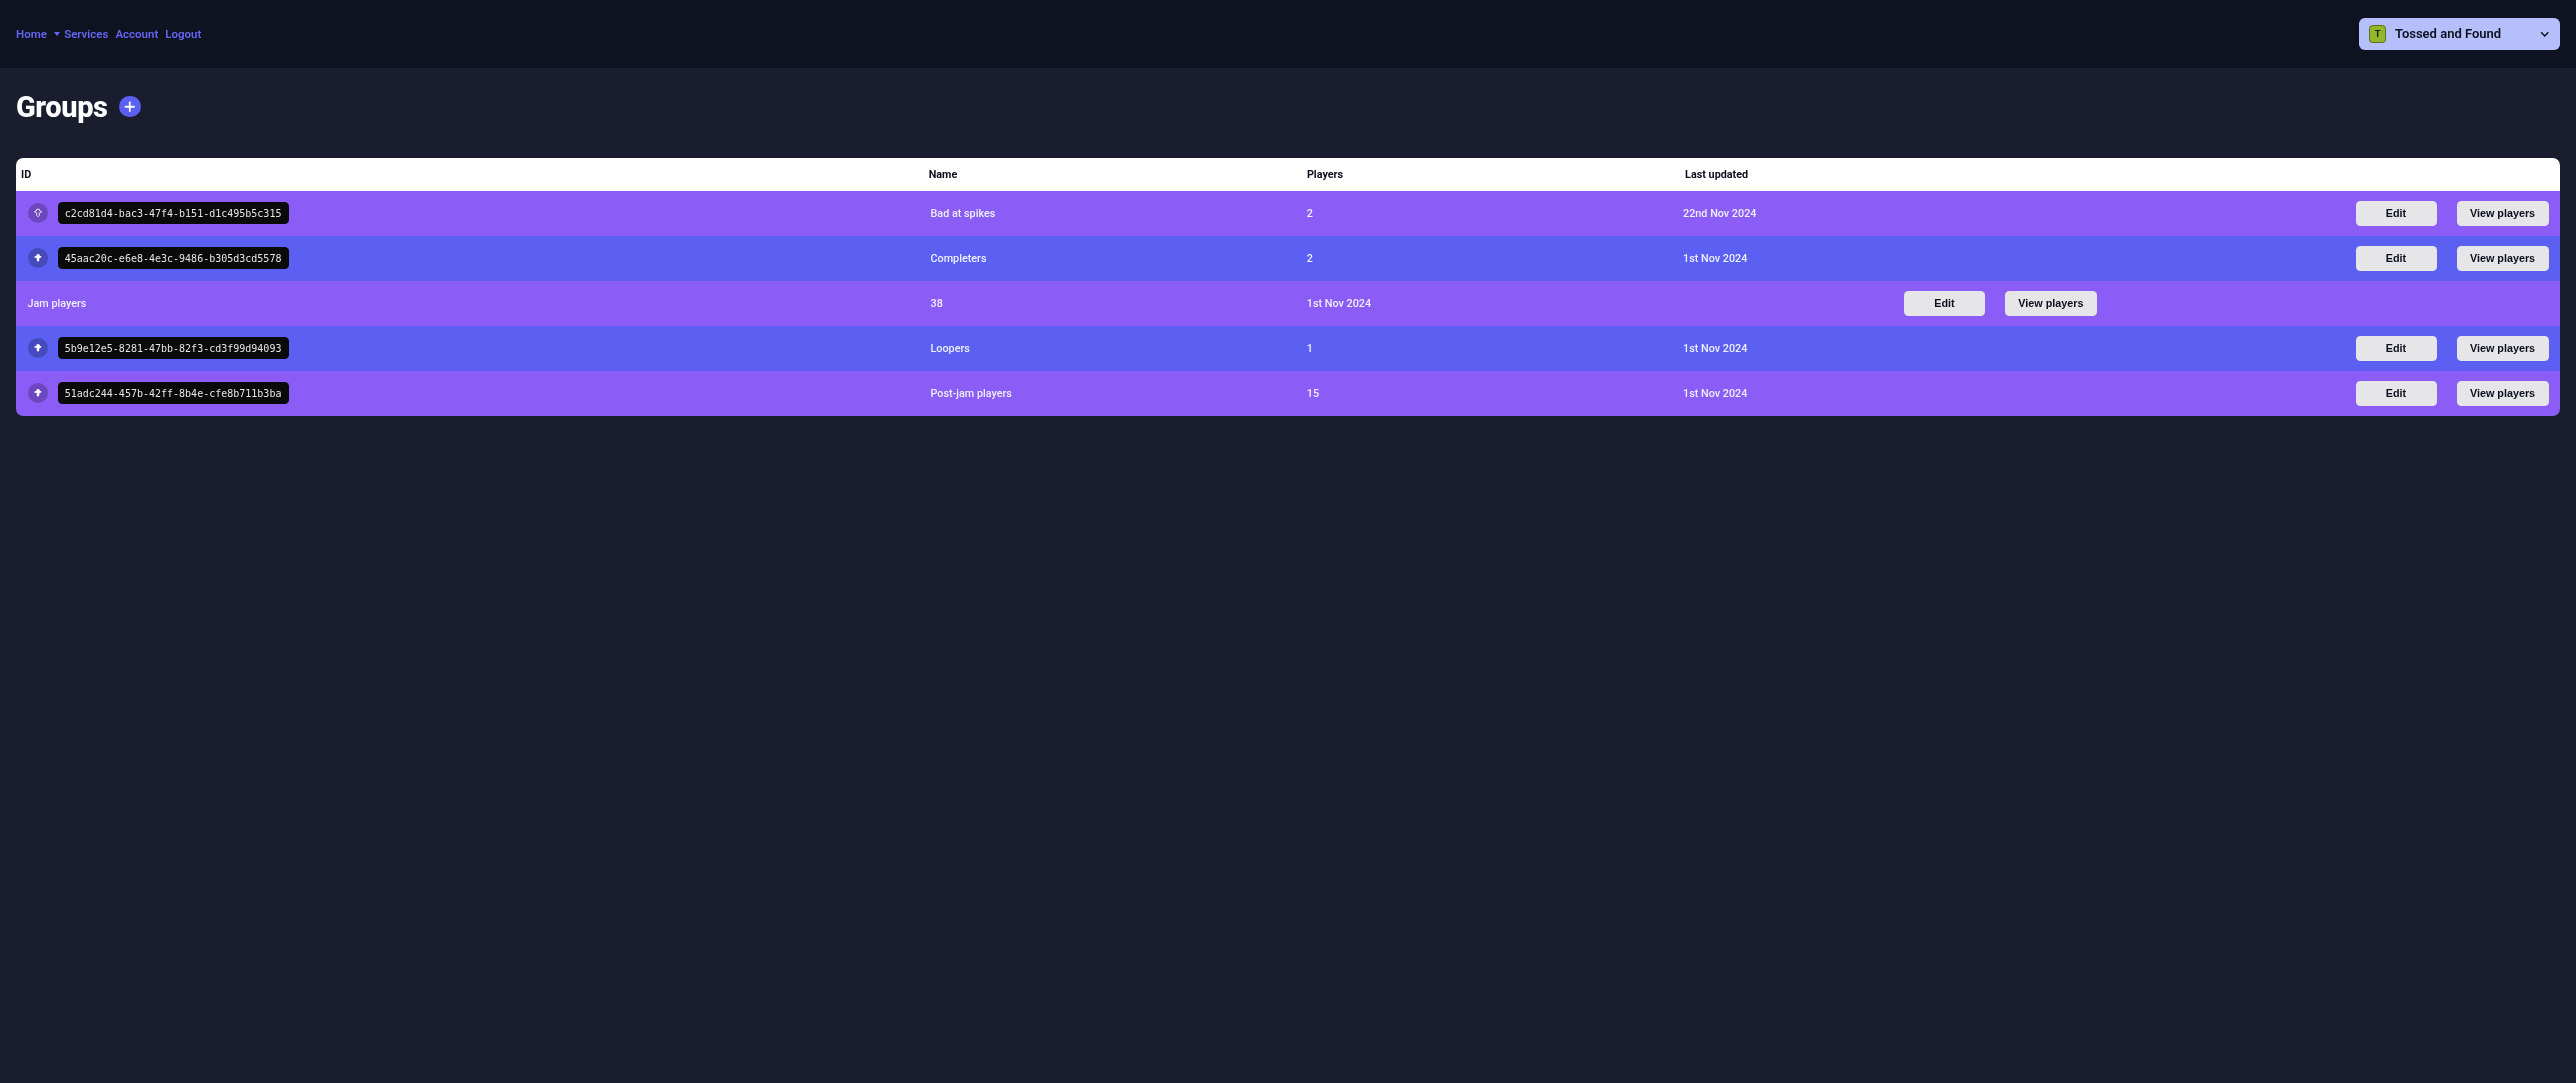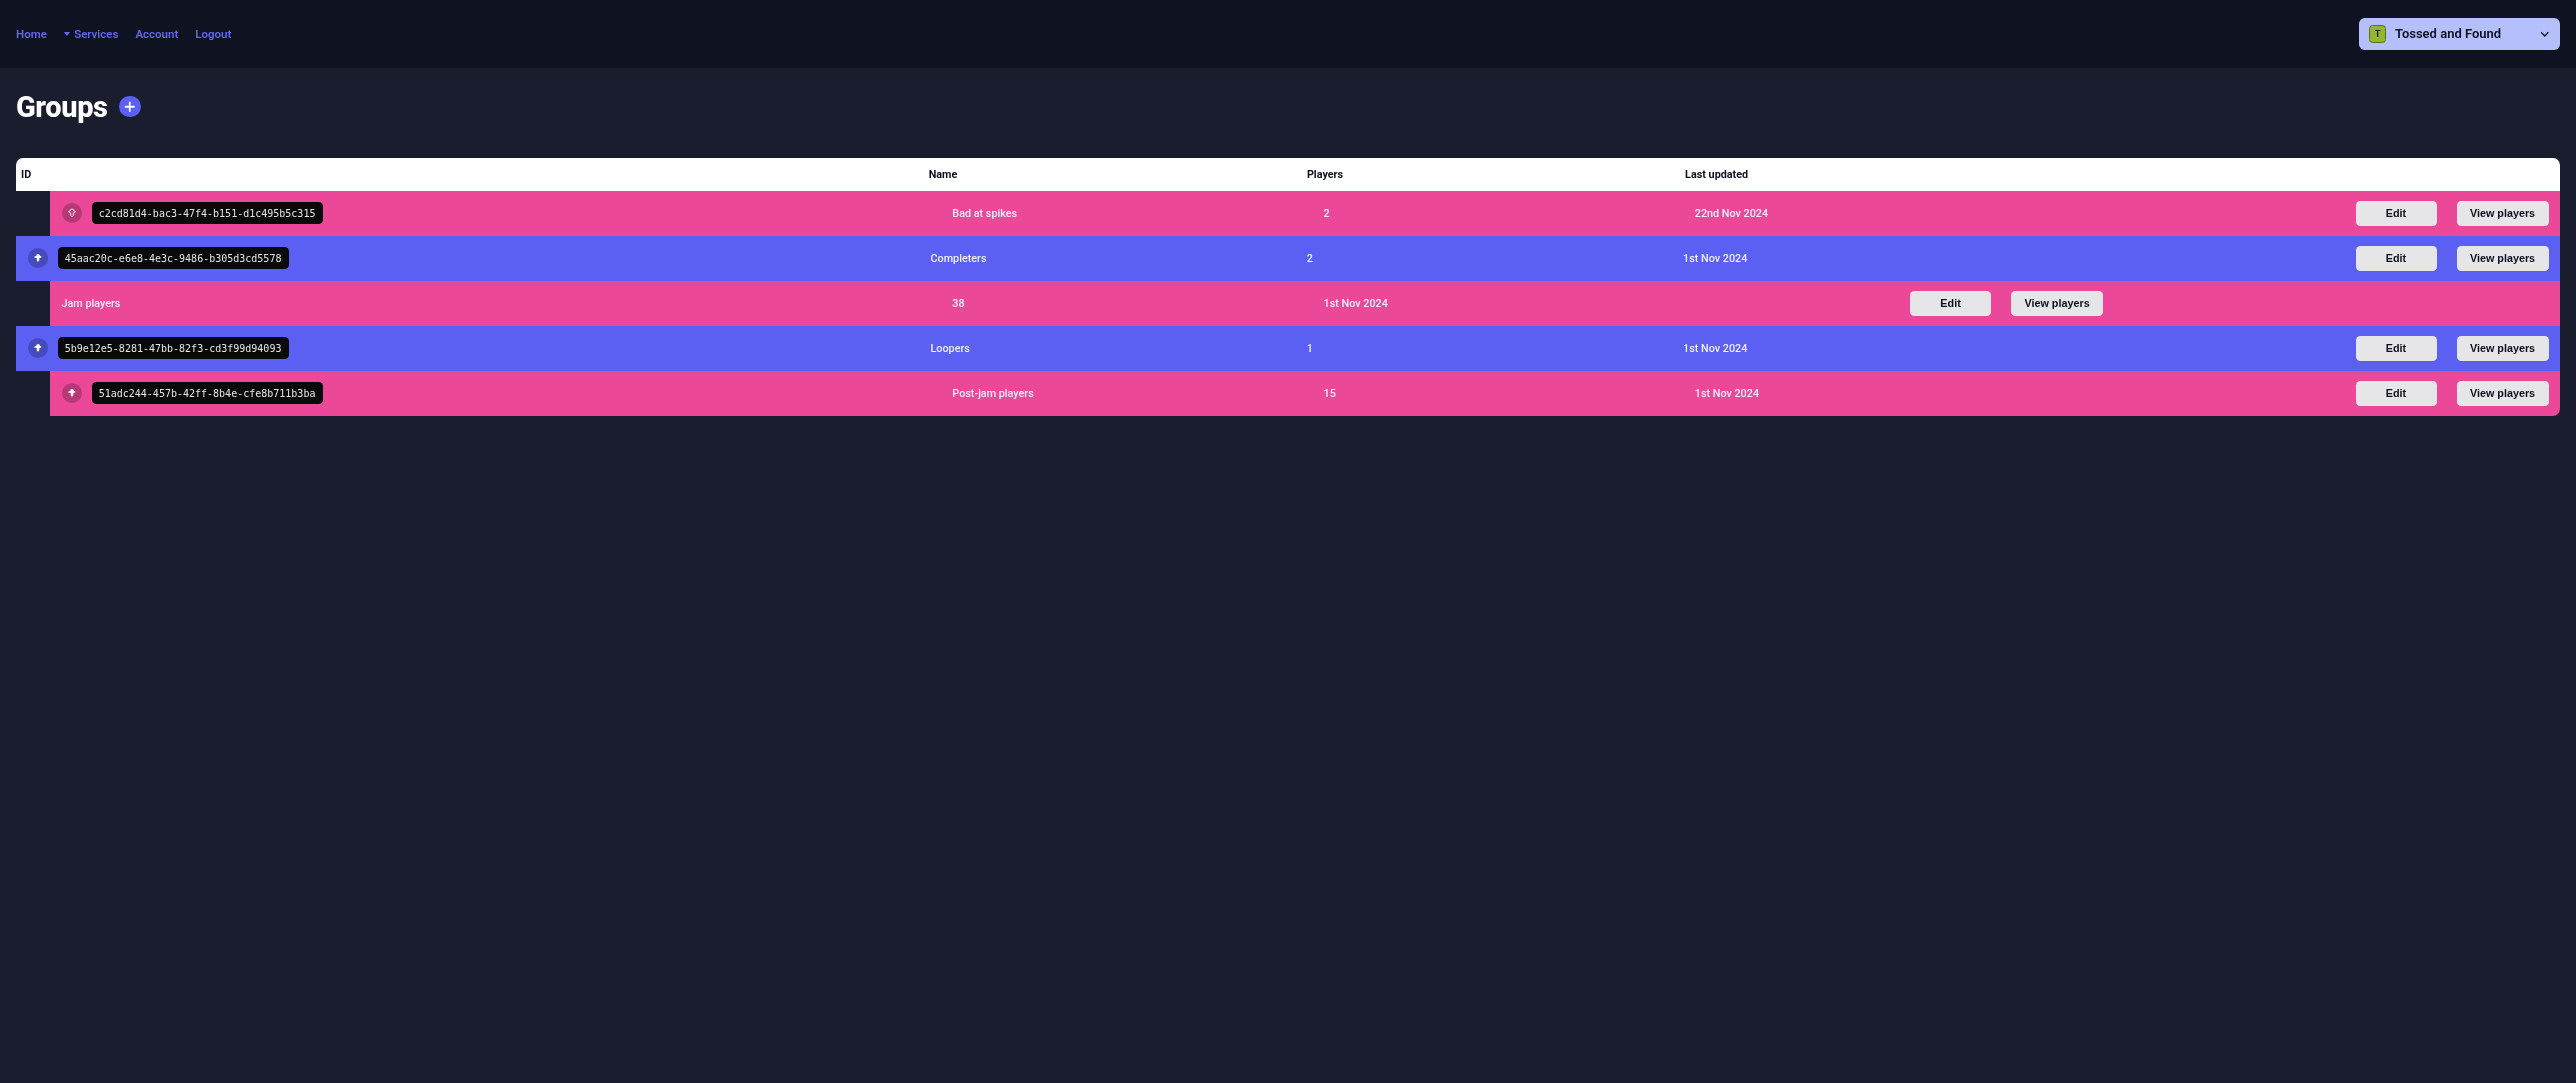--- a/index.html
+++ b/index.html
@@ -12,21 +12,21 @@
     .navbar {
       background: #0f1221;
       height: 68px;
       display: flex;
       align-items: center;
       justify-content: space-between;
       padding: 0 16px;
     }
     .nav-links {
       display: flex;
-      gap: 17px;
+      gap: 7px;
       align-items: center;
       justify-content: space-between;
     }
     .nav-link {
       color: #6366f1;
       font-size: 11.5px;
       font-weight: 600;
       cursor: pointer;
       display: flex;
       align-items: center;
@@ -118,21 +118,21 @@
       font-weight: 700;
       font-size: 10.8px;
     }
     .row {
       display: grid;
       grid-template-columns: 1.2fr 0.5fr 0.5fr 0.55fr 0.6fr;
       align-items: center;
       padding: 10px 11.5px;
       min-height: 45px;
     }
-    .row.light { background: #ec4899; margin-left: 34px; }
+    .row.light { background: #8b5cf6; }
     .row.dark  { background: #5b5ff2; }
 
     .id-cell {
       display: flex;
       align-items: center;
       gap: 10px;
     }
     .pin-btn {
       width: 20px;
       height: 20px;

